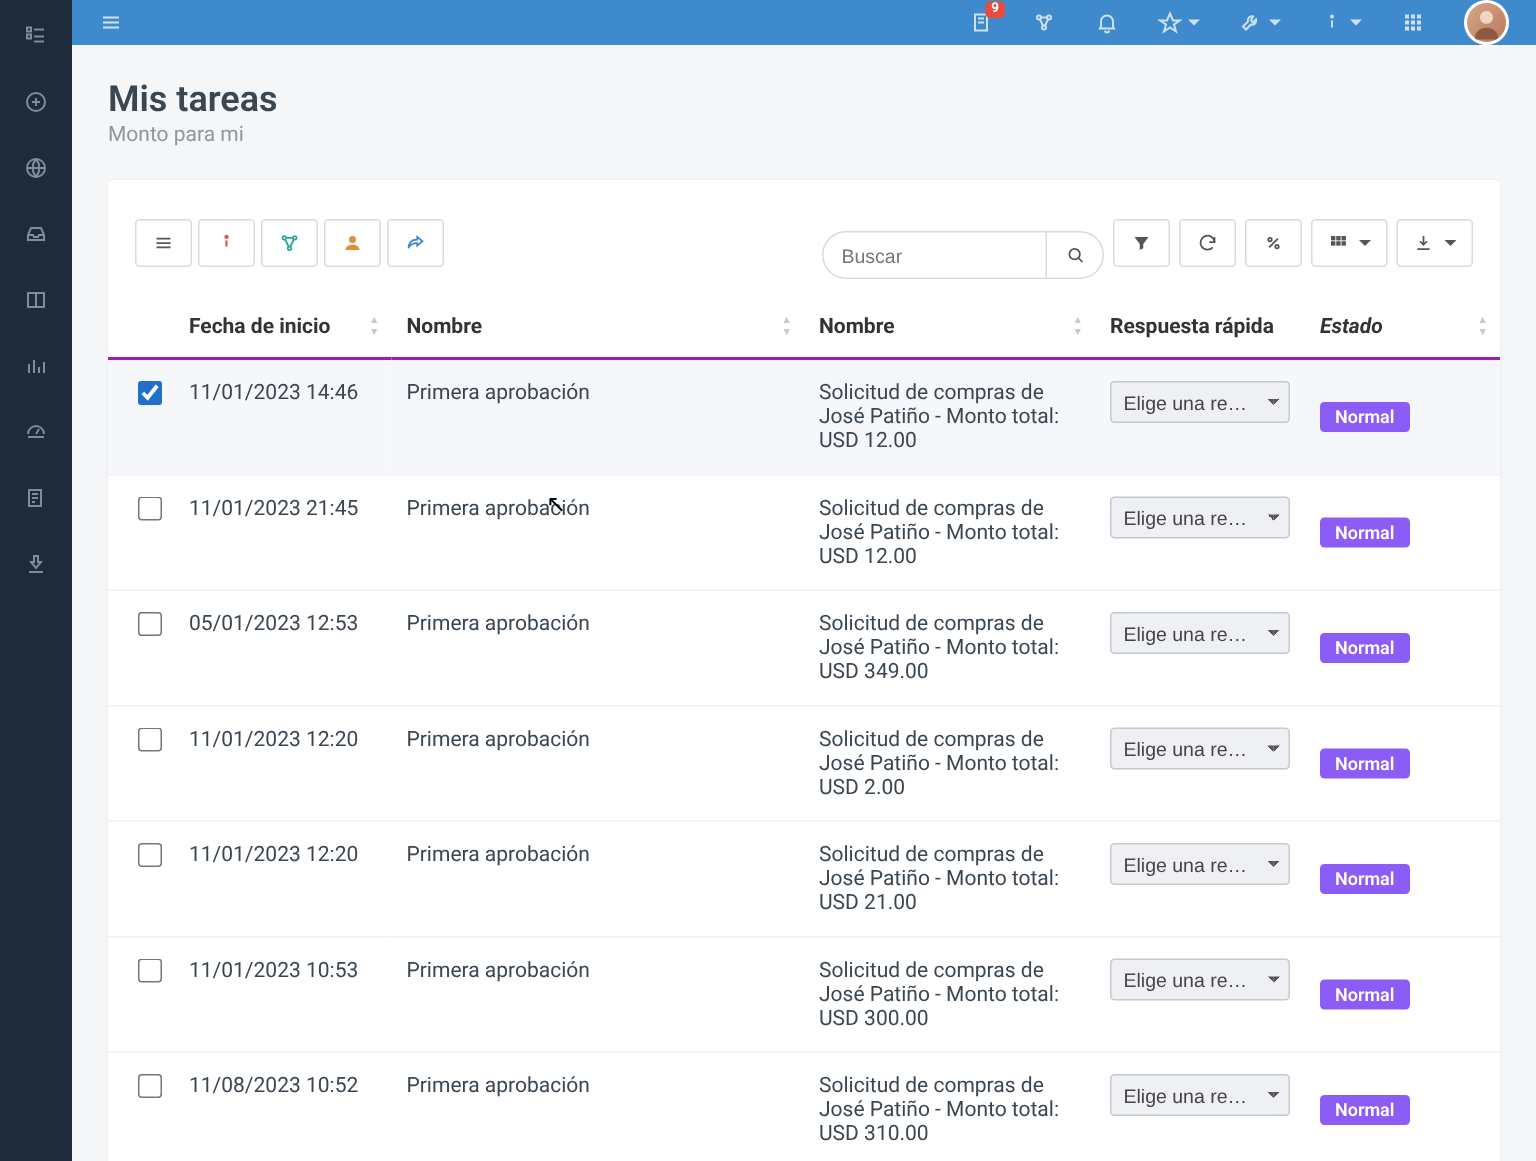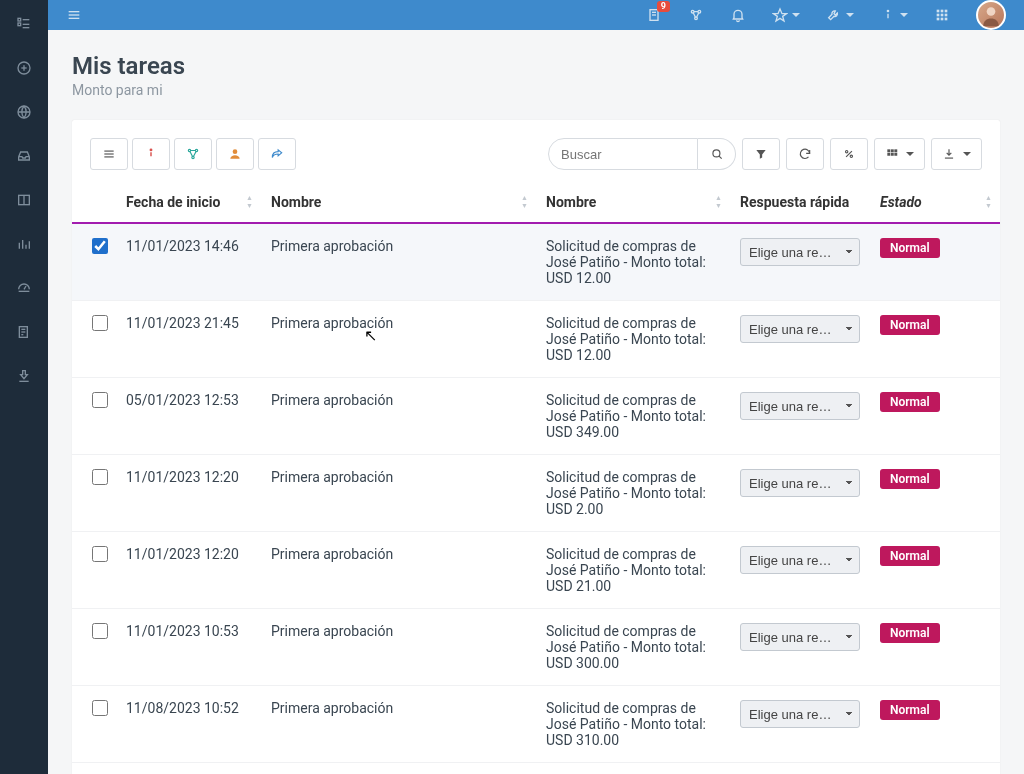--- a/index.html
+++ b/index.html
@@ -11,50 +11,50 @@
 .sidebar svg { width: 16px; height: 16px; }
 .main { flex: 1; display: flex; flex-direction: column; overflow: auto; }
 .topbar { height: 46px; background: #3e8acc; display: flex; align-items: center; padding: 0 18px; color: #fff; justify-content: space-between; }
 .topbar-left { display: flex; align-items: center; gap: 12px; }
 .topbar-right { display: flex; align-items: center; gap: 26px; }
 .tb-icon { position: relative; cursor: pointer; display: flex; align-items: center; color: #cfe1f0; }
 .tb-icon svg { width: 16px; height: 16px; }
 .badge { position: absolute; top: -6px; right: -8px; background: #e74c3c; color: #fff; font-size: 9px; font-weight: bold; border-radius: 3px; padding: 1px 4px; line-height: 1; }
 .avatar { width: 30px; height: 30px; border-radius: 50%; background: linear-gradient(135deg,#d7a88a,#b8765a); border: 2px solid #fff; cursor: pointer; overflow:hidden; display:flex; align-items:center; justify-content:center;}
 .caret-down { width: 0; height: 0; border-left: 4px solid transparent; border-right: 4px solid transparent; border-top: 4px solid currentColor; margin-left: 4px; }
-.page { padding: 22px 24px 8px 12px; background: #f5f6f7; margin-left: 12px; }
+.page { padding: 22px 24px 8px 24px; background: #f5f6f7; }
 .page h1 { font-size: 24px; font-weight: 600; color: #3a4651; margin-bottom: 2px; }
 .page .subtitle { font-size: 14px; color: #8d97a1; }
 .card { background: #fff; margin: 14px 24px 24px 24px; border-radius: 2px; padding: 18px 0 0 0; box-shadow: 0 0 1px rgba(0,0,0,.15); }
 .toolbar { display: flex; align-items: center; justify-content: space-between; padding: 0 18px 12px 18px; }
 .toolbar-left { display: flex; gap: 4px; }
 .toolbar-right { display: flex; gap: 6px; align-items: center; }
 .btn-sm { height: 32px; min-width: 38px; padding: 0 10px; border: 1px solid #d7dbe0; border-radius: 3px; background: #fff; display: inline-flex; align-items: center; justify-content: center; cursor: pointer; color: #555; gap: 3px; }
 .btn-sm svg { width: 14px; height: 14px; }
 .btn-sm.red { color: #d9534f; }
 .btn-sm.teal { color: #2aa79b; }
 .btn-sm.orange { color: #e28d3a; }
 .btn-sm.blue { color: #3e8acc; }
-.search-box { display: flex; }
+.search-box { display: flex; margin-top: 16px; }
 .search-box input { height: 32px; width: 150px; border: 1px solid #d7dbe0; border-radius: 16px 0 0 16px; padding: 0 12px; font-size: 13px; outline: none; }
 .search-box .search-btn { height: 32px; width: 38px; border: 1px solid #d7dbe0; border-left: none; border-radius: 0 16px 16px 0; background: #fff; display: inline-flex; align-items: center; justify-content: center; cursor: pointer; color: #555; }
 .search-box .search-btn svg { width: 14px; height: 14px; }
 table { width: 100%; border-collapse: collapse; }
 thead th { text-align: left; padding: 12px 10px; font-weight: 700; font-size: 14px; color: #333; border-bottom: 2px solid #a21caf; position: relative; }
 thead th .sort { position: absolute; right: 8px; top: 50%; transform: translateY(-50%); display:flex; flex-direction:column; gap:1px; color:#c3c9d0;}
 thead th .sort::before{content:"▲"; font-size:7px; line-height:1;}
 thead th .sort::after{content:"▼"; font-size:7px; line-height:1;}
 tbody tr { border-bottom: 1px solid #f0f1f3; }
 tbody tr.selected { background: #f5f7fa; }
 tbody td { padding: 14px 10px; vertical-align: top; color: #3a4651; font-size: 14px; }
 .cb-cell { width: 44px; text-align: center; padding-left: 18px; padding-right: 6px;}
 input[type="checkbox"] { width: 16px; height: 16px; cursor: pointer; accent-color: #1f6fcb; }
 .select { height: 28px; border: 1px solid #c3c9d0; border-radius: 3px; background: #eef0f3; font-size: 13px; padding: 0 22px 0 8px; width: 120px; cursor: pointer; color: #444; appearance: none; -webkit-appearance: none; background-image: linear-gradient(45deg, transparent 50%, #555 50%), linear-gradient(135deg, #555 50%, transparent 50%); background-position: right 10px center, right 6px center; background-size: 4px 4px, 4px 4px; background-repeat: no-repeat; white-space: nowrap; overflow: hidden; text-overflow: ellipsis;}
 .tag { display: inline-block; padding: 3px 10px; border-radius: 3px; font-size: 12px; font-weight: 600; color: #fff; }
-.tag.green { background: #be185d; }
+.tag.green { background: #8b5cf6; margin-top: 14px; }
 .th-cb{width:44px;padding-left:18px;}
 .th-date{width:145px;}
 .th-name{width:275px;}
 .th-resp{width:140px;}
 .th-status{width:130px;font-style:italic;}
 .td-resp{white-space:nowrap;}
 .cursor{position:fixed; pointer-events:none; font-size:16px; color:#000;}
 </style>
 </head>
 <body>

